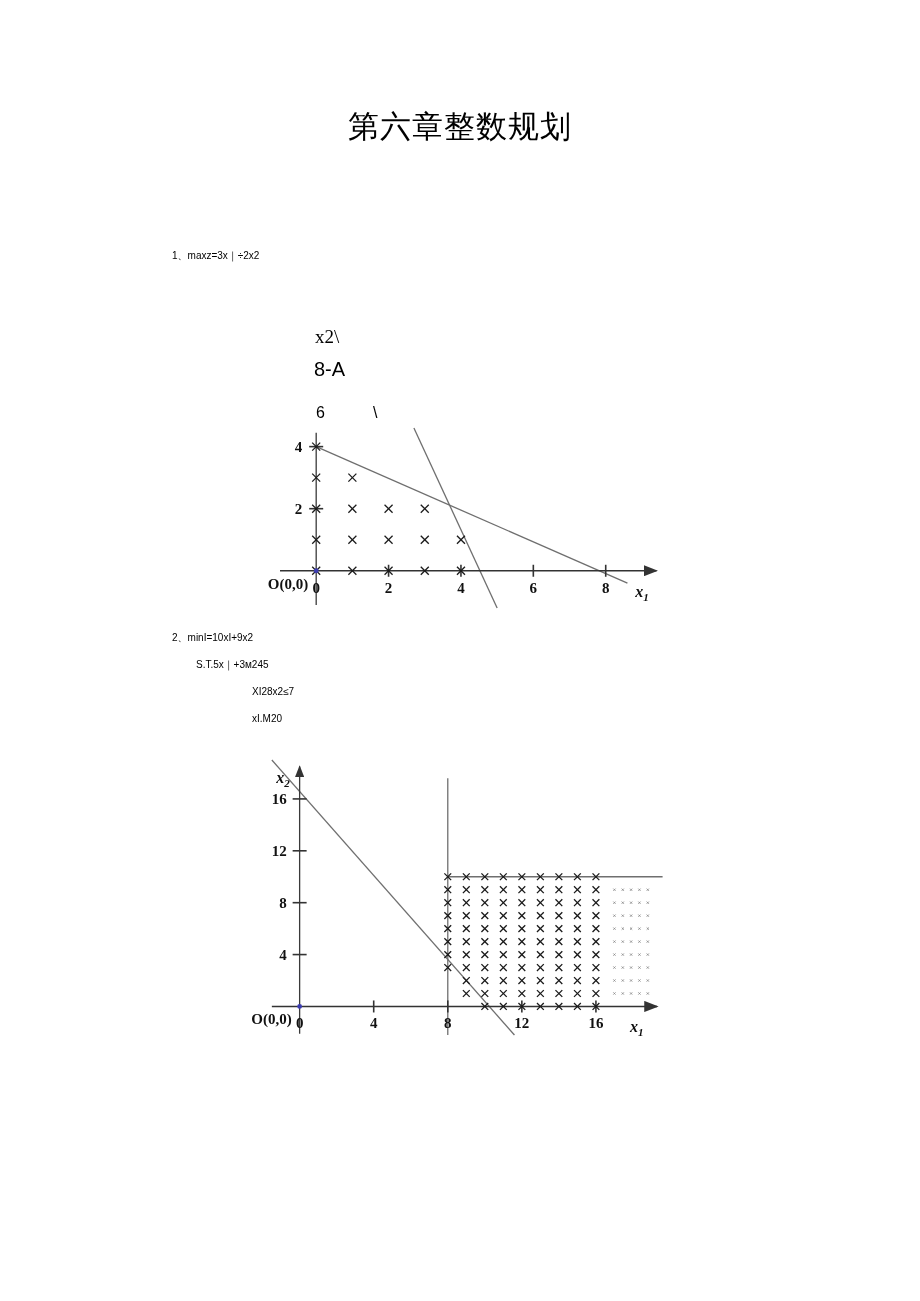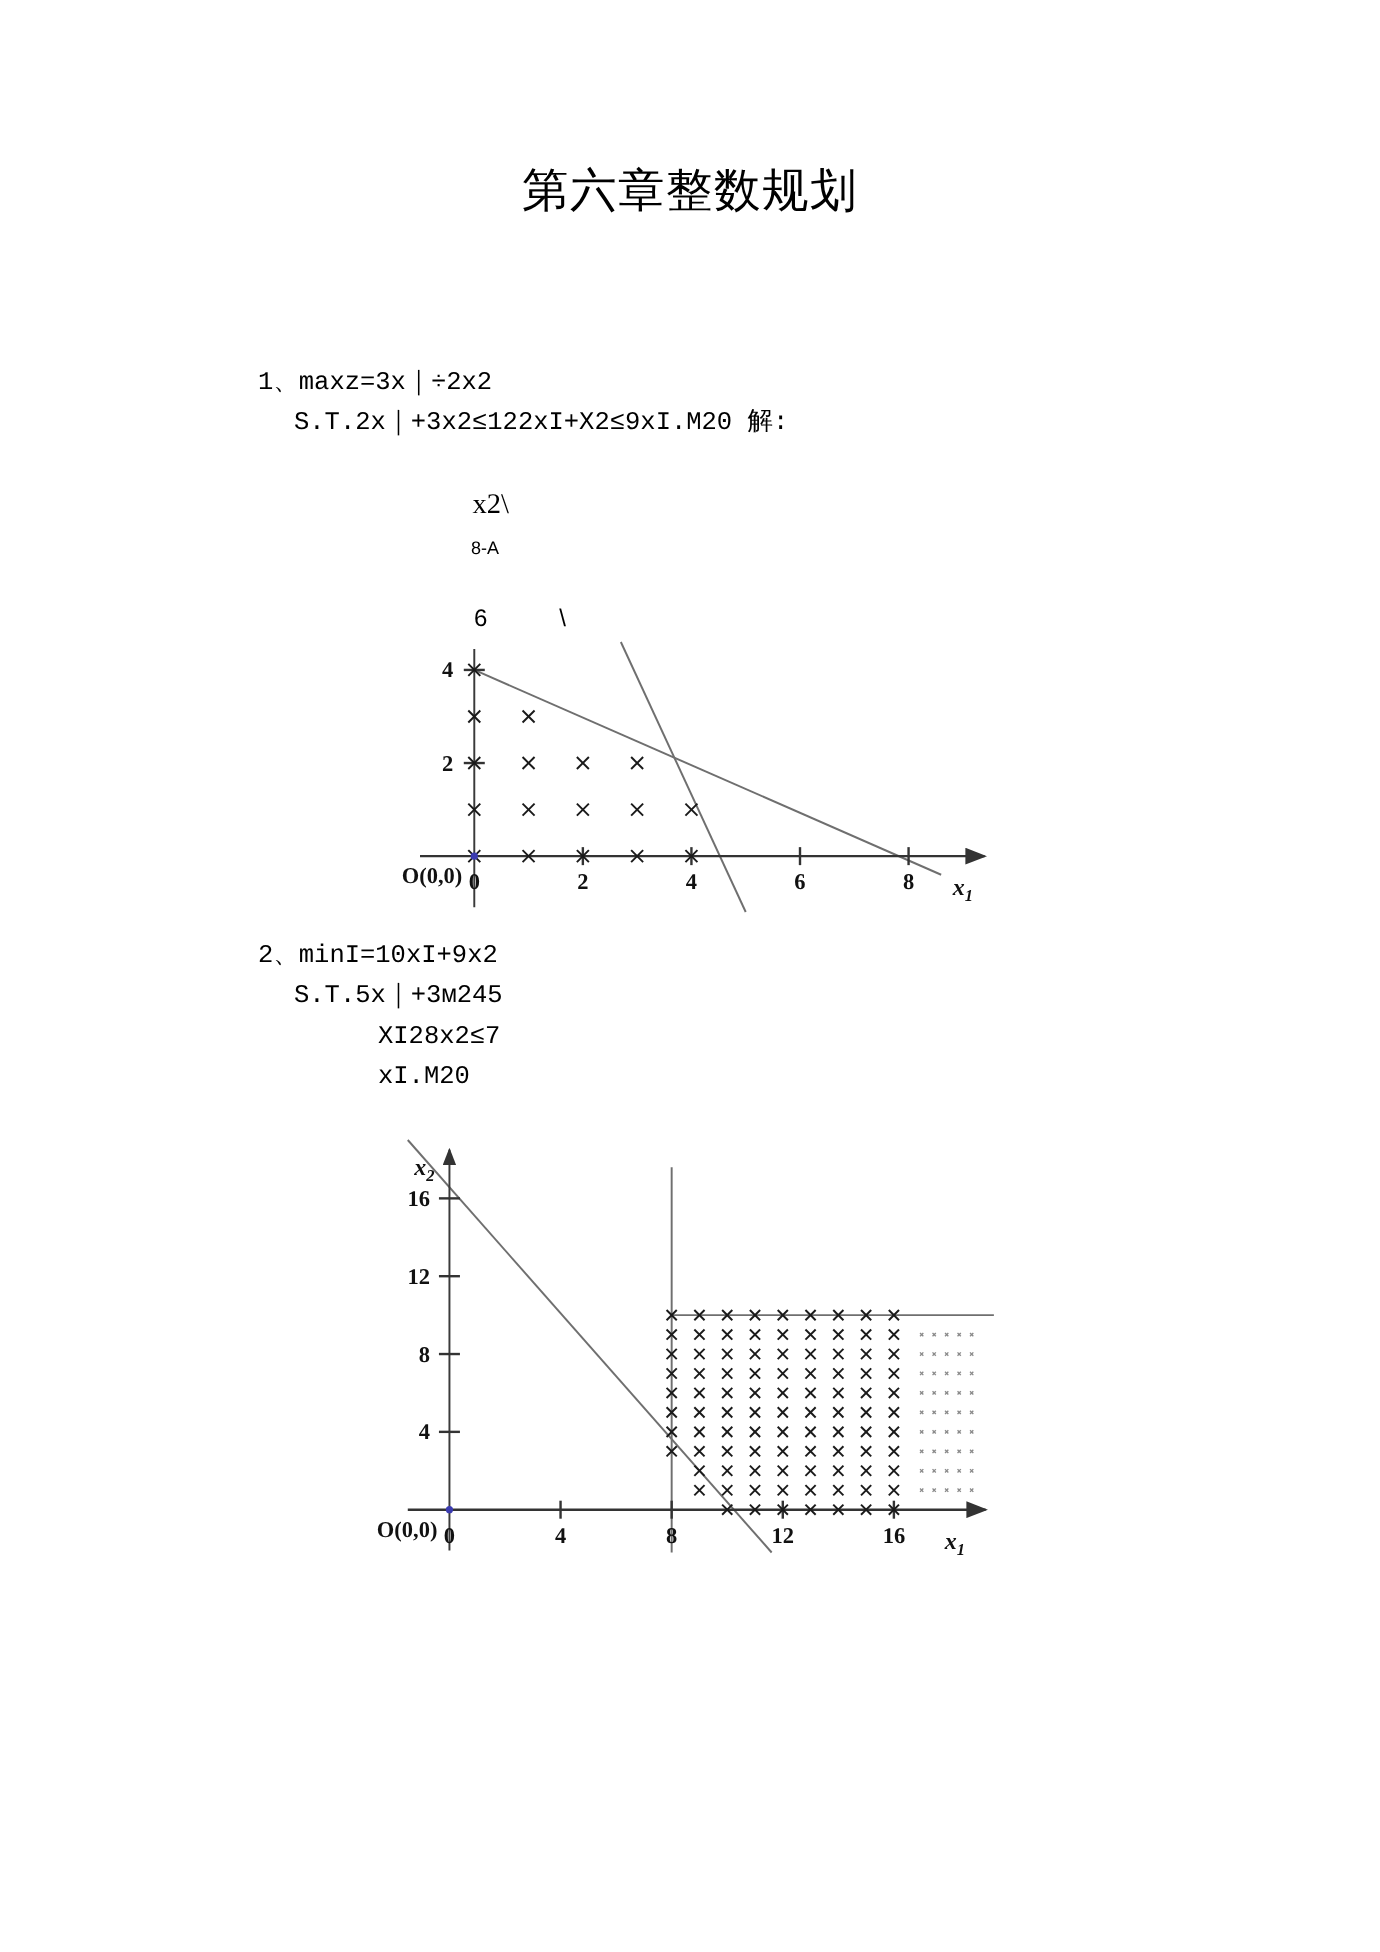--- a/index.html
+++ b/index.html
@@ -40,42 +40,42 @@
     top: 182px;
     width: 700px;
     font-size: 14.5px;
     line-height: 25px;
     text-align: justify;
     text-indent: 28px;
   }
 
   .eq-line {
     position: absolute;
-    font-size: 17px;
+    font-size: 10px;
     line-height: 22px;
     white-space: nowrap;
-    font-family: Liberation Mono, monospace;
+    font-family: Liberation Sans, sans-serif;
   }
 
   #eq-1-obj   { left: 172px; top: 245px; }
   #eq-1-st    { left: 196px; top: 272px; }
   #eq-2-obj   { left: 172px; top: 627px; }
   #eq-2-st    { left: 196px; top: 654px; }
   #eq-2-c2    { left: 252px; top: 681px; }
   #eq-2-c3    { left: 252px; top: 708px; }
 
   
   .frag {
     position: absolute;
     font-size: 19px;
     white-space: nowrap;
     font-family: "Liberation Sans", "DejaVu Sans", sans-serif;
   }
   #frag-x2  { left: 315px; top: 326px; font-family: "Liberation Serif", serif; }
-  #frag-8a  { left: 314px; top: 358px; font-size: 12px; }
+  #frag-8a  { left: 314px; top: 358px; font-size: 20px; }
   #frag-6   { left: 316px; top: 404px; font-size: 16px; }
   #frag-6 .tick { margin-left: 48px; }
 
   
   .chart {
     position: absolute;
   }
   #chart-1 { left: 280px; top: 428px; width: 380px; height: 180px; }
   #chart-2 { left: 270px; top: 760px; width: 400px; height: 275px; }
 
@@ -111,21 +111,20 @@
 </style>
 </head>
 <body>
 
 <div class="page">
 
   <div class="doc-title">第六章整数规划</div>
 
 
   <div class="eq-line" id="eq-1-obj">1、maxz=3x｜÷2x2</div>
-  <div class="eq-line" id="eq-1-st">S.T.2x｜+3x2≤122xI+X2≤9xI.M20 解:</div>
 
   <div class="frag" id="frag-x2">x2\</div>
   <div class="frag" id="frag-8a">8-A</div>
   <div class="frag" id="frag-6"><span>6</span><span class="tick">\</span></div>
 
   <div class="chart" id="chart-1">
     <svg id="svg-1" width="380" height="180" viewBox="0 0 380 180">
         <defs>
           <marker id="ar1" markerWidth="9" markerHeight="7" refX="8" refY="3.5" orient="auto">
             <polygon points="0 0, 9 3.5, 0 7" fill="#333"></polygon>

